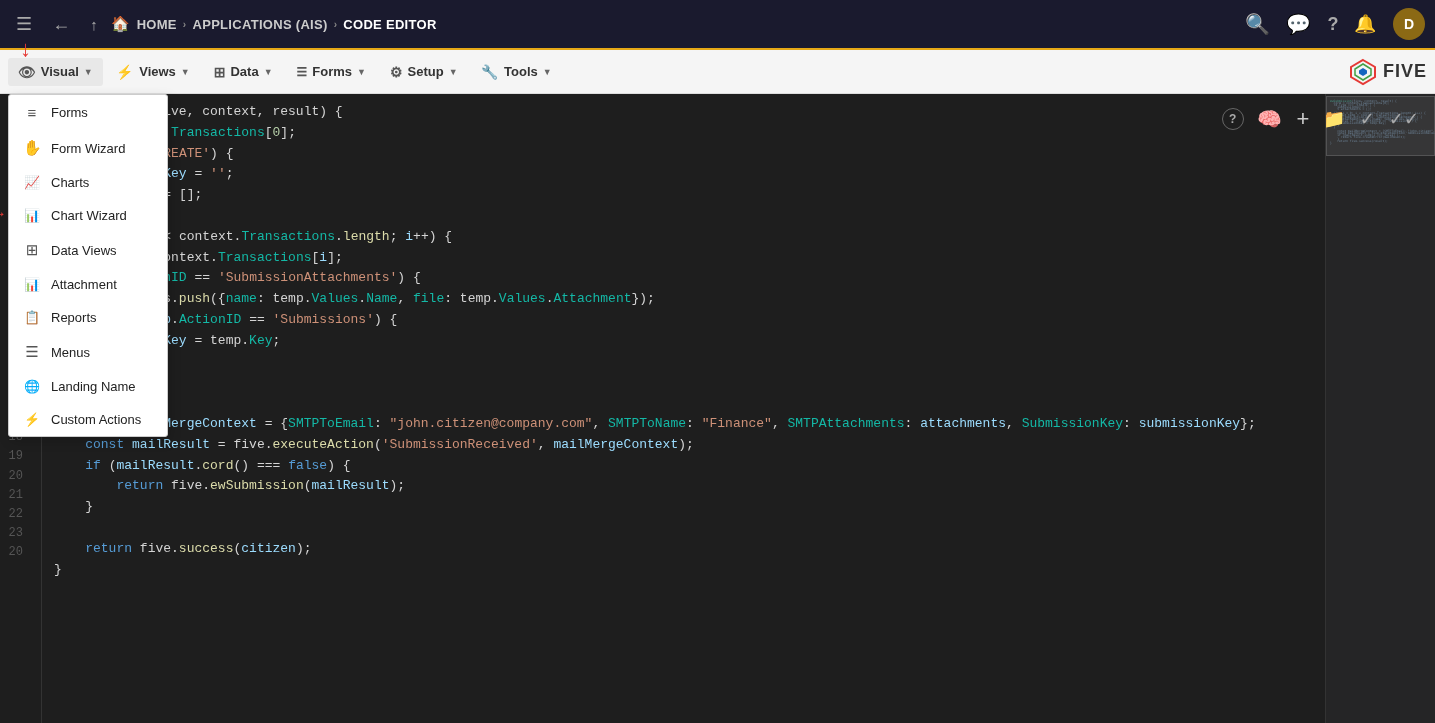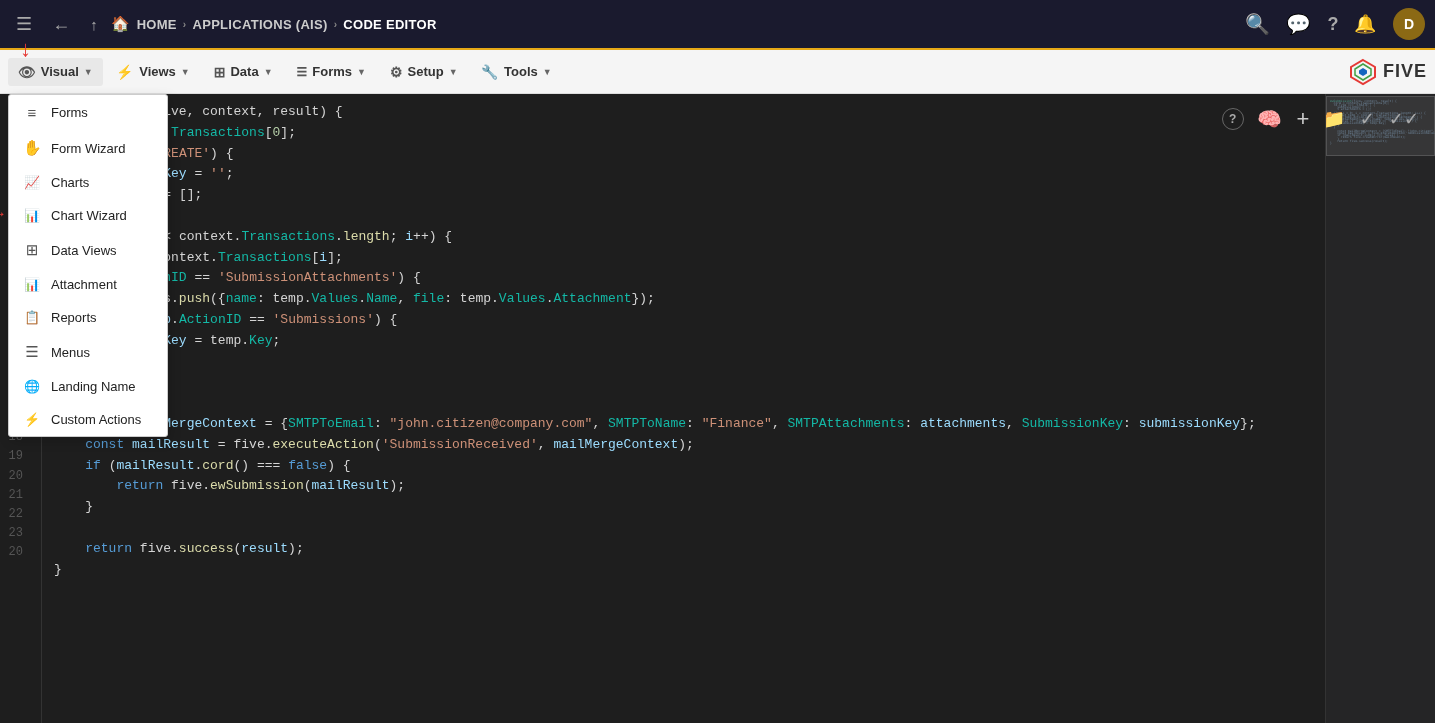--- a/index.html
+++ b/index.html
@@ -389,21 +389,21 @@
     <span class="var">submissionKey</span> <span class="op">=</span> temp<span class="punc">.</span><span class="prop">Key</span><span class="punc">;</span>
 <span class="punc">}</span>
 <span class="punc">}</span>
 
 <span class="kw">    const</span> <span class="var">mailMergeContext</span> <span class="op">=</span> <span class="punc">{</span><span class="prop">SMTPToEmail</span><span class="punc">:</span> <span class="str">"john.citizen@company.com"</span><span class="punc">,</span> <span class="prop">SMTPToName</span><span class="punc">:</span> <span class="str">"Finance"</span><span class="punc">,</span> <span class="prop">SMTPAttachments</span><span class="punc">:</span> <span class="var">attachments</span><span class="punc">,</span> <span class="prop">SubmissionKey</span><span class="punc">:</span> <span class="var">submissionKey</span><span class="punc">};</span>
 <span class="kw">    const</span> <span class="var">mailResult</span> <span class="op">=</span> five<span class="punc">.</span><span class="fn">executeAction</span><span class="punc">(</span><span class="str">'SubmissionReceived'</span><span class="punc">,</span> <span class="var">mailMergeContext</span><span class="punc">);</span>
 <span class="kw">    if</span> <span class="punc">(</span><span class="var">mailResult</span><span class="punc">.</span><span class="fn">cord</span><span class="punc">()</span> <span class="op">===</span> <span class="kw">false</span><span class="punc">) {</span>
         <span class="kw">return</span> five<span class="punc">.</span><span class="fn">ewSubmission</span><span class="punc">(</span><span class="var">mailResult</span><span class="punc">);</span>
     <span class="punc">}</span>
 
-    <span class="kw">return</span> five<span class="punc">.</span><span class="fn">success</span><span class="punc">(</span><span class="var">result</span><span class="punc">);</span>
+    <span class="kw">return</span> five<span class="punc">.</span><span class="fn">success</span><span class="punc">(</span><span class="var">citizen</span><span class="punc">);</span>
 <span class="punc">}</span>
 </div>
     </div>
   </div>
 
   <div class="minimap">
     <div class="minimap-viewport"></div>
     <div class="minimap-content">
 <span style="color:#4ec9b0;">ewSubmission</span>(five, context, result) {
   cord = context.Transactions[0];

